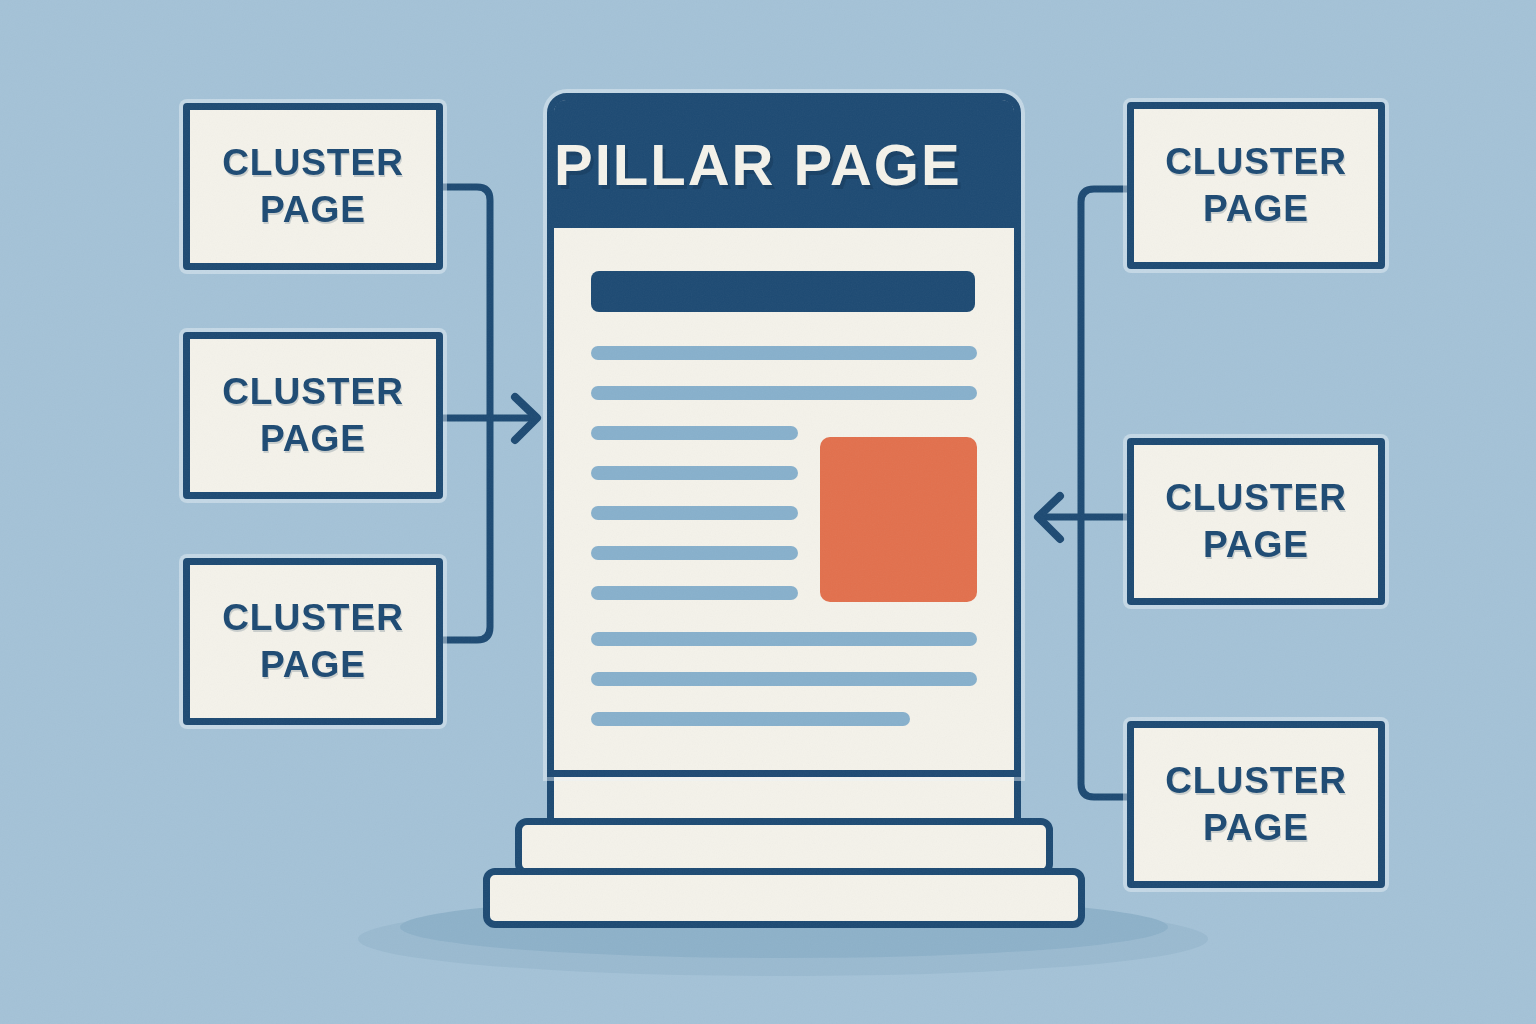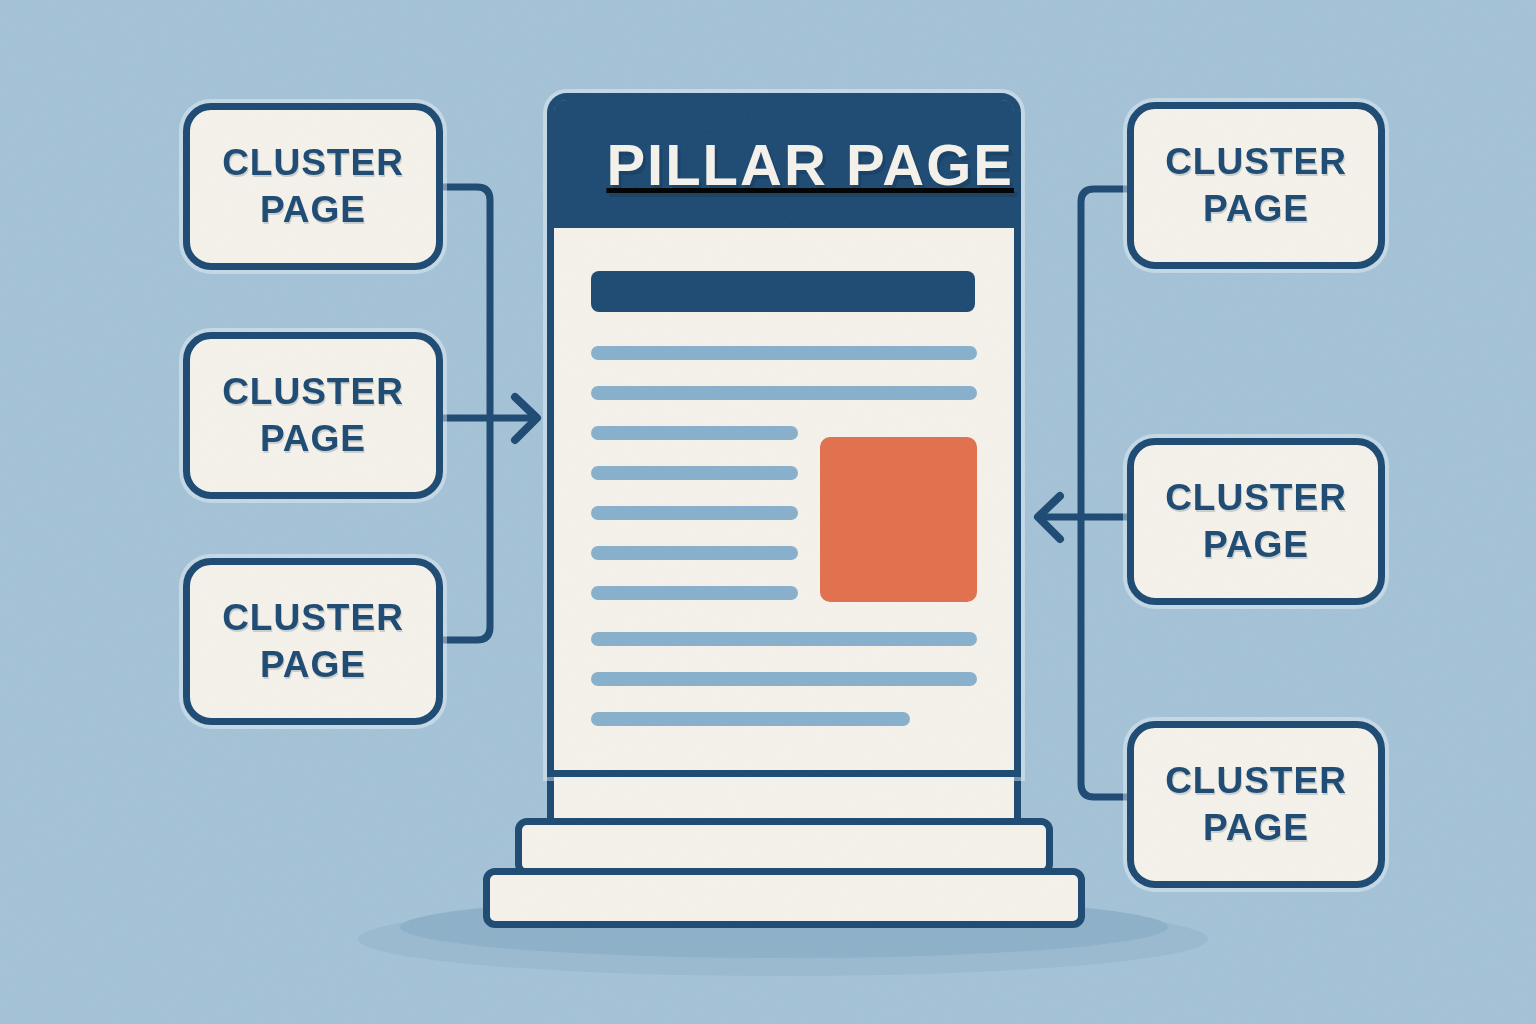--- a/index.html
+++ b/index.html
@@ -63,21 +63,21 @@
     border: 7px solid var(--ink, #1d4a73);
     border-radius: 20px 20px 0 0;
     z-index: 5;
     box-shadow: 0 0 0 4px rgba(235, 243, 248, 0.45);
   }
   .document-header {
     position: absolute;
     left: 0; top: 0; right: 0; height: 128px;
     background: var(--ink, #1d4a73);
     border-radius: 12px 12px 0 0;
-    display: flex; align-items: center; justify-content: flex-end; text-decoration: underline;
+    display: flex; align-items: center; justify-content: flex-start;
   }
   .pillar-title {
     color: var(--card, #f4f2ea);
     font-size: 58px;
     font-weight: bold;
     letter-spacing: 2px;
     text-shadow: 3px 4px 0 rgba(12, 42, 70, 0.30);
     white-space: nowrap;
   }
   .heading-bar {
@@ -123,21 +123,21 @@
     stroke-linejoin: round;
   }
   .connector-layer polyline { stroke-width: 8px; }
 
   
   .cluster-box {
     position: absolute;
     width: 260px; height: 167px;
     background: var(--card, #f4f2ea);
     border: 7px solid var(--ink, #1d4a73);
-    border-radius: 28px;
+    border-radius: 4px;
     display: flex; align-items: center; justify-content: center;
     text-align: center;
     z-index: 7;
     box-shadow: 0 0 0 4px rgba(235, 243, 248, 0.45);
   }
   .cluster-label {
     color: var(--ink, #1d4a73);
     font-size: 37px;
     font-weight: bold;
     line-height: 1.25;

